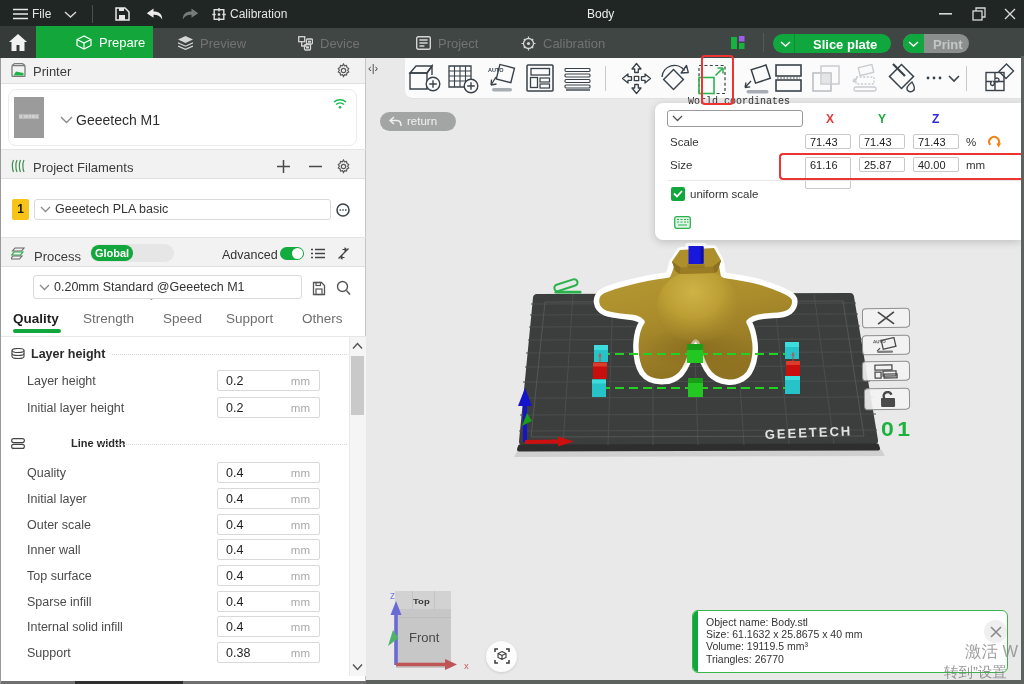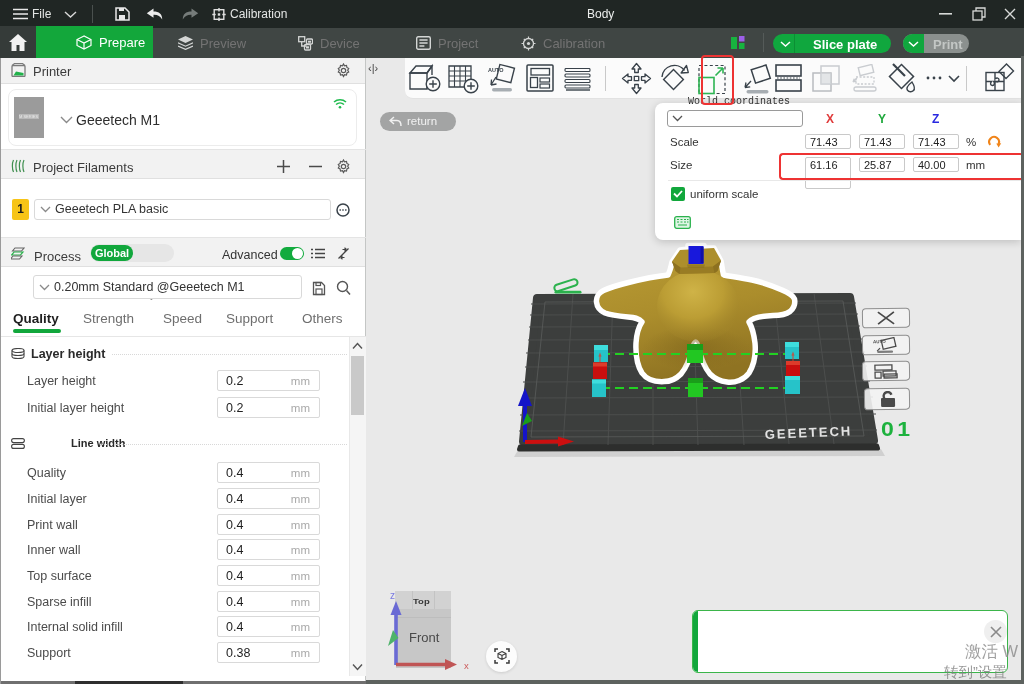--- a/index.html
+++ b/index.html
@@ -276,21 +276,21 @@
 <label class="row" style="top:466px;">Quality</label>
 <div class="inp" style="top:462px;">
       <span class="v">0.4</span>
       <span class="u">mm</span>
     </div>
 <label class="row" style="top:492px;">Initial layer</label>
 <div class="inp" style="top:488px;">
       <span class="v">0.4</span>
       <span class="u">mm</span>
     </div>
-<label class="row" style="top:518px;">Print wall</label>
+<label class="row" style="top:518px;">Outer scale</label>
 <div class="inp" style="top:514px;">
       <span class="v">0.4</span>
       <span class="u">mm</span>
     </div>
 <label class="row" style="top:543px;">Inner wall</label>
 <div class="inp" style="top:539px;">
       <span class="v">0.4</span>
       <span class="u">mm</span>
     </div>
 <label class="row" style="top:569px;">Top surface</label>
@@ -670,20 +670,21 @@
 <div class="abs" style="left:486px;top:641px;width:31px;height:31px;background:#fcfcfc;border-radius:16px;box-shadow:0 1px 3px rgba(0,0,0,0.12);"></div>
 <svg class="abs" style="left:494px;top:648px" width="16" height="16" viewBox="0 0 16 16">
   <g fill="none" stroke="#3a3a3a" stroke-width="1.5">
   <path d="M1 4V1h3M12 1h3v3M15 12v3h-3M4 15H1v-3"></path>
   <path d="M8 3.5l4 2v4l-4 2-4-2v-4z M4 5.5l4 2 4-2 M8 7.5v4" stroke-width="1.1"></path>
   </g>
 </svg>
 
 <div class="abs" style="left:692px;top:610px;width:316px;height:63px;background:#fff;border:1.5px solid #3bb54a;border-radius:6px;overflow:hidden;">
   <div class="abs" style="left:0;top:0;width:5px;height:63px;background:#12a73c;"></div>
+  <div class="abs" style="left:13px;top:5px;font-size:10.5px;color:#333;line-height:12.2px;">Object name: Body.stl<br>Size: 61.1632 x 25.8675 x 40 mm<br>Volume: 19119.5 mm³<br>Triangles: 26770</div>
   <div class="abs" style="left:291px;top:9px;width:23px;height:23px;background:#efefef;border-radius:12px;"></div>
   <svg class="abs" style="left:297px;top:15px" width="12" height="12">
         <path d="M1 1l10 10M11 1L1 11" stroke="#8a8a8a" stroke-width="1.6"></path>
       </svg>
 </div>
 
 <div class="abs" style="left:965px;top:641px;font-size:16.5px;color:#8a8a8a;opacity:0.8;">激活 W</div>
 <div class="abs" style="left:944px;top:663px;font-size:14.5px;color:#7e7e7e;opacity:0.8;">转到”设置</div>
 
 <div id="rborder"></div>

